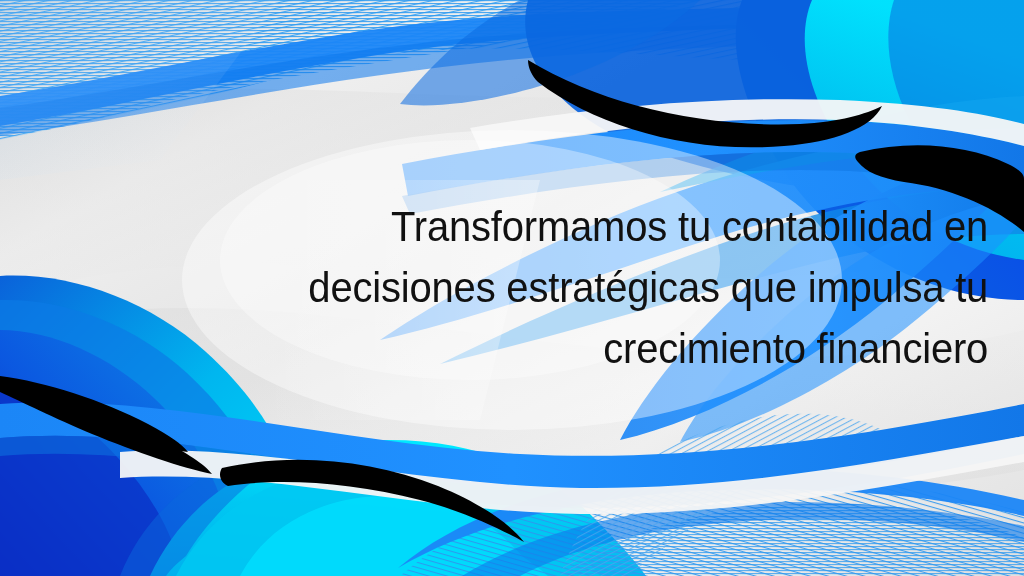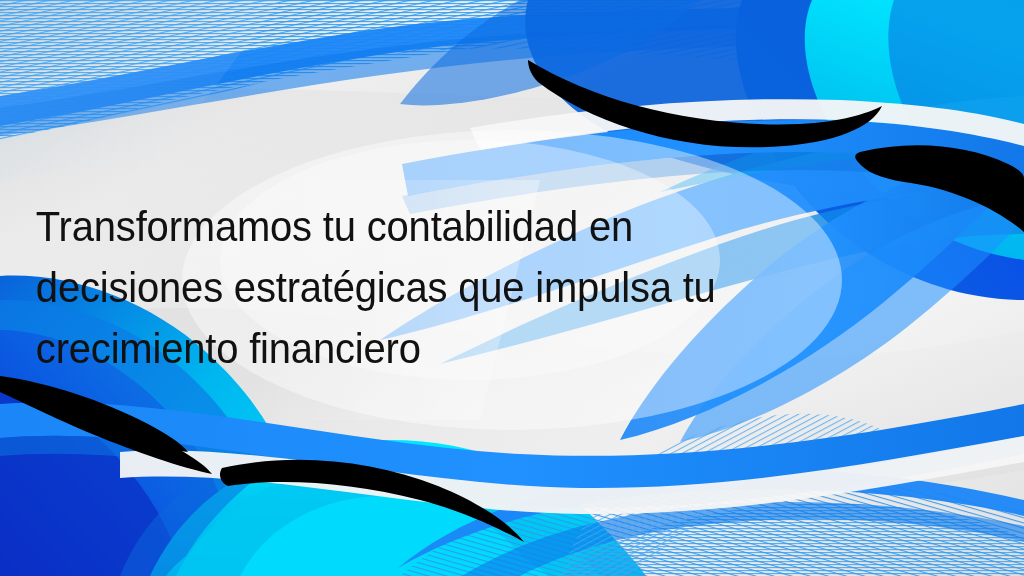--- a/index.html
+++ b/index.html
@@ -21,21 +21,21 @@
     width: 1024px;
     height: 576px;
     display: block;
   }
   #headline {
     position: absolute;
     left: 0;
     right: 0;
     top: 196px;
     z-index: 5;
-    text-align: left;
+    text-align: right;
     pointer-events: none;
   }
   .hl-line {
     display: block;
     font-family: "Liberation Sans", sans-serif;
     font-size: 43px;
     font-weight: 400;
     line-height: 61px;
     letter-spacing: -0.2px;
     color: #111111;

